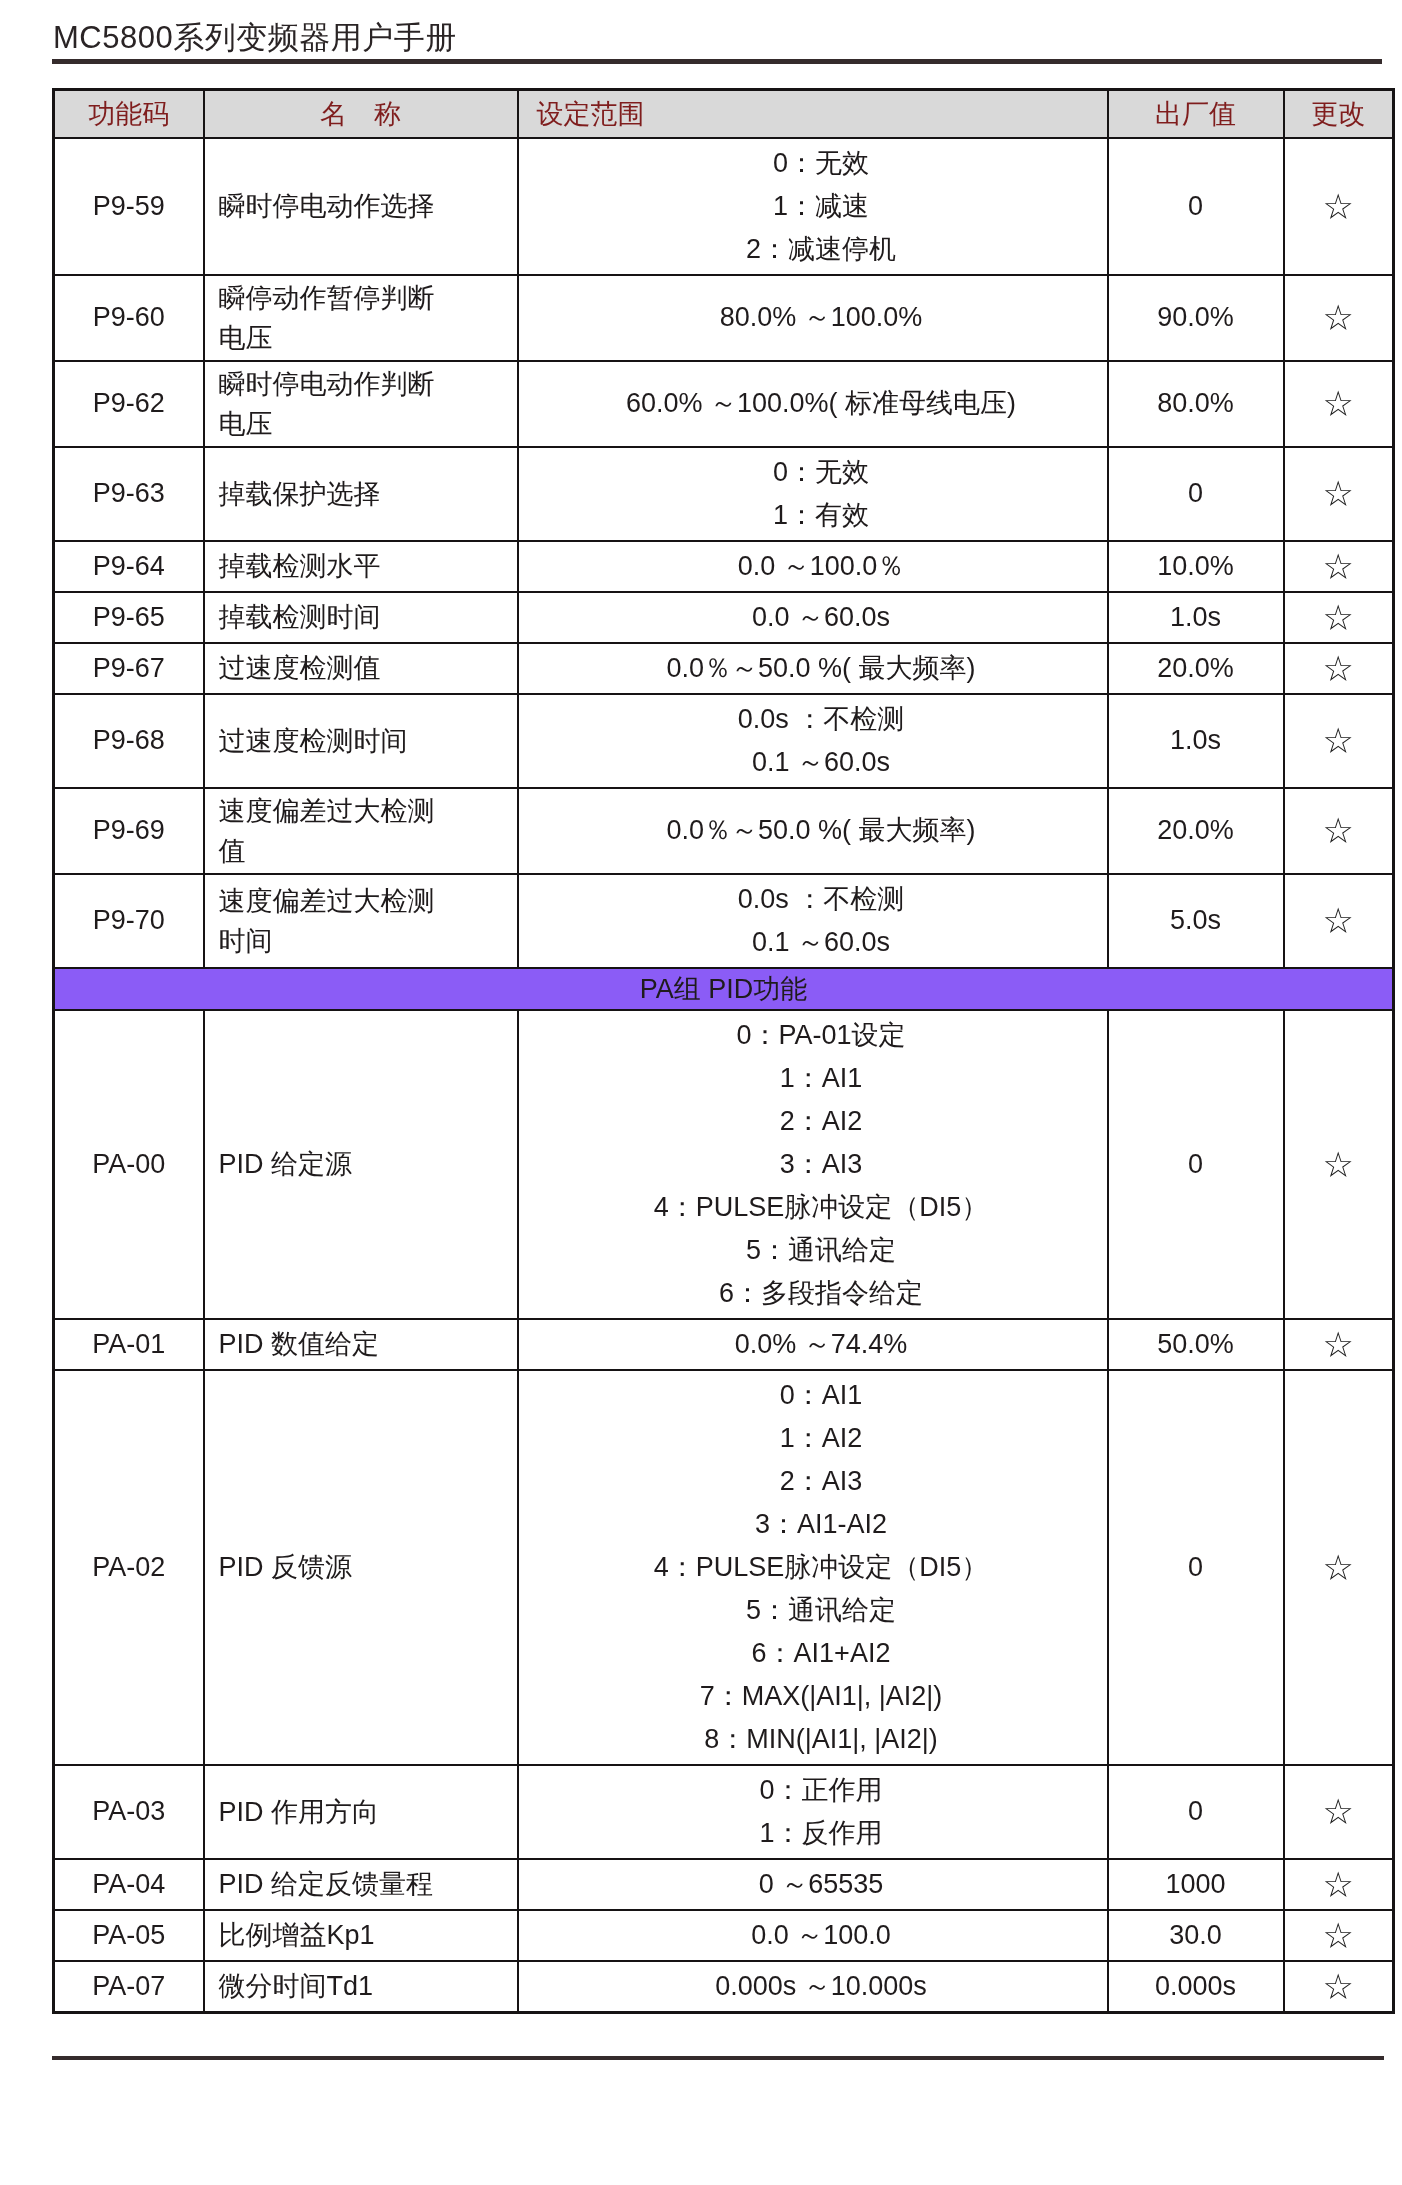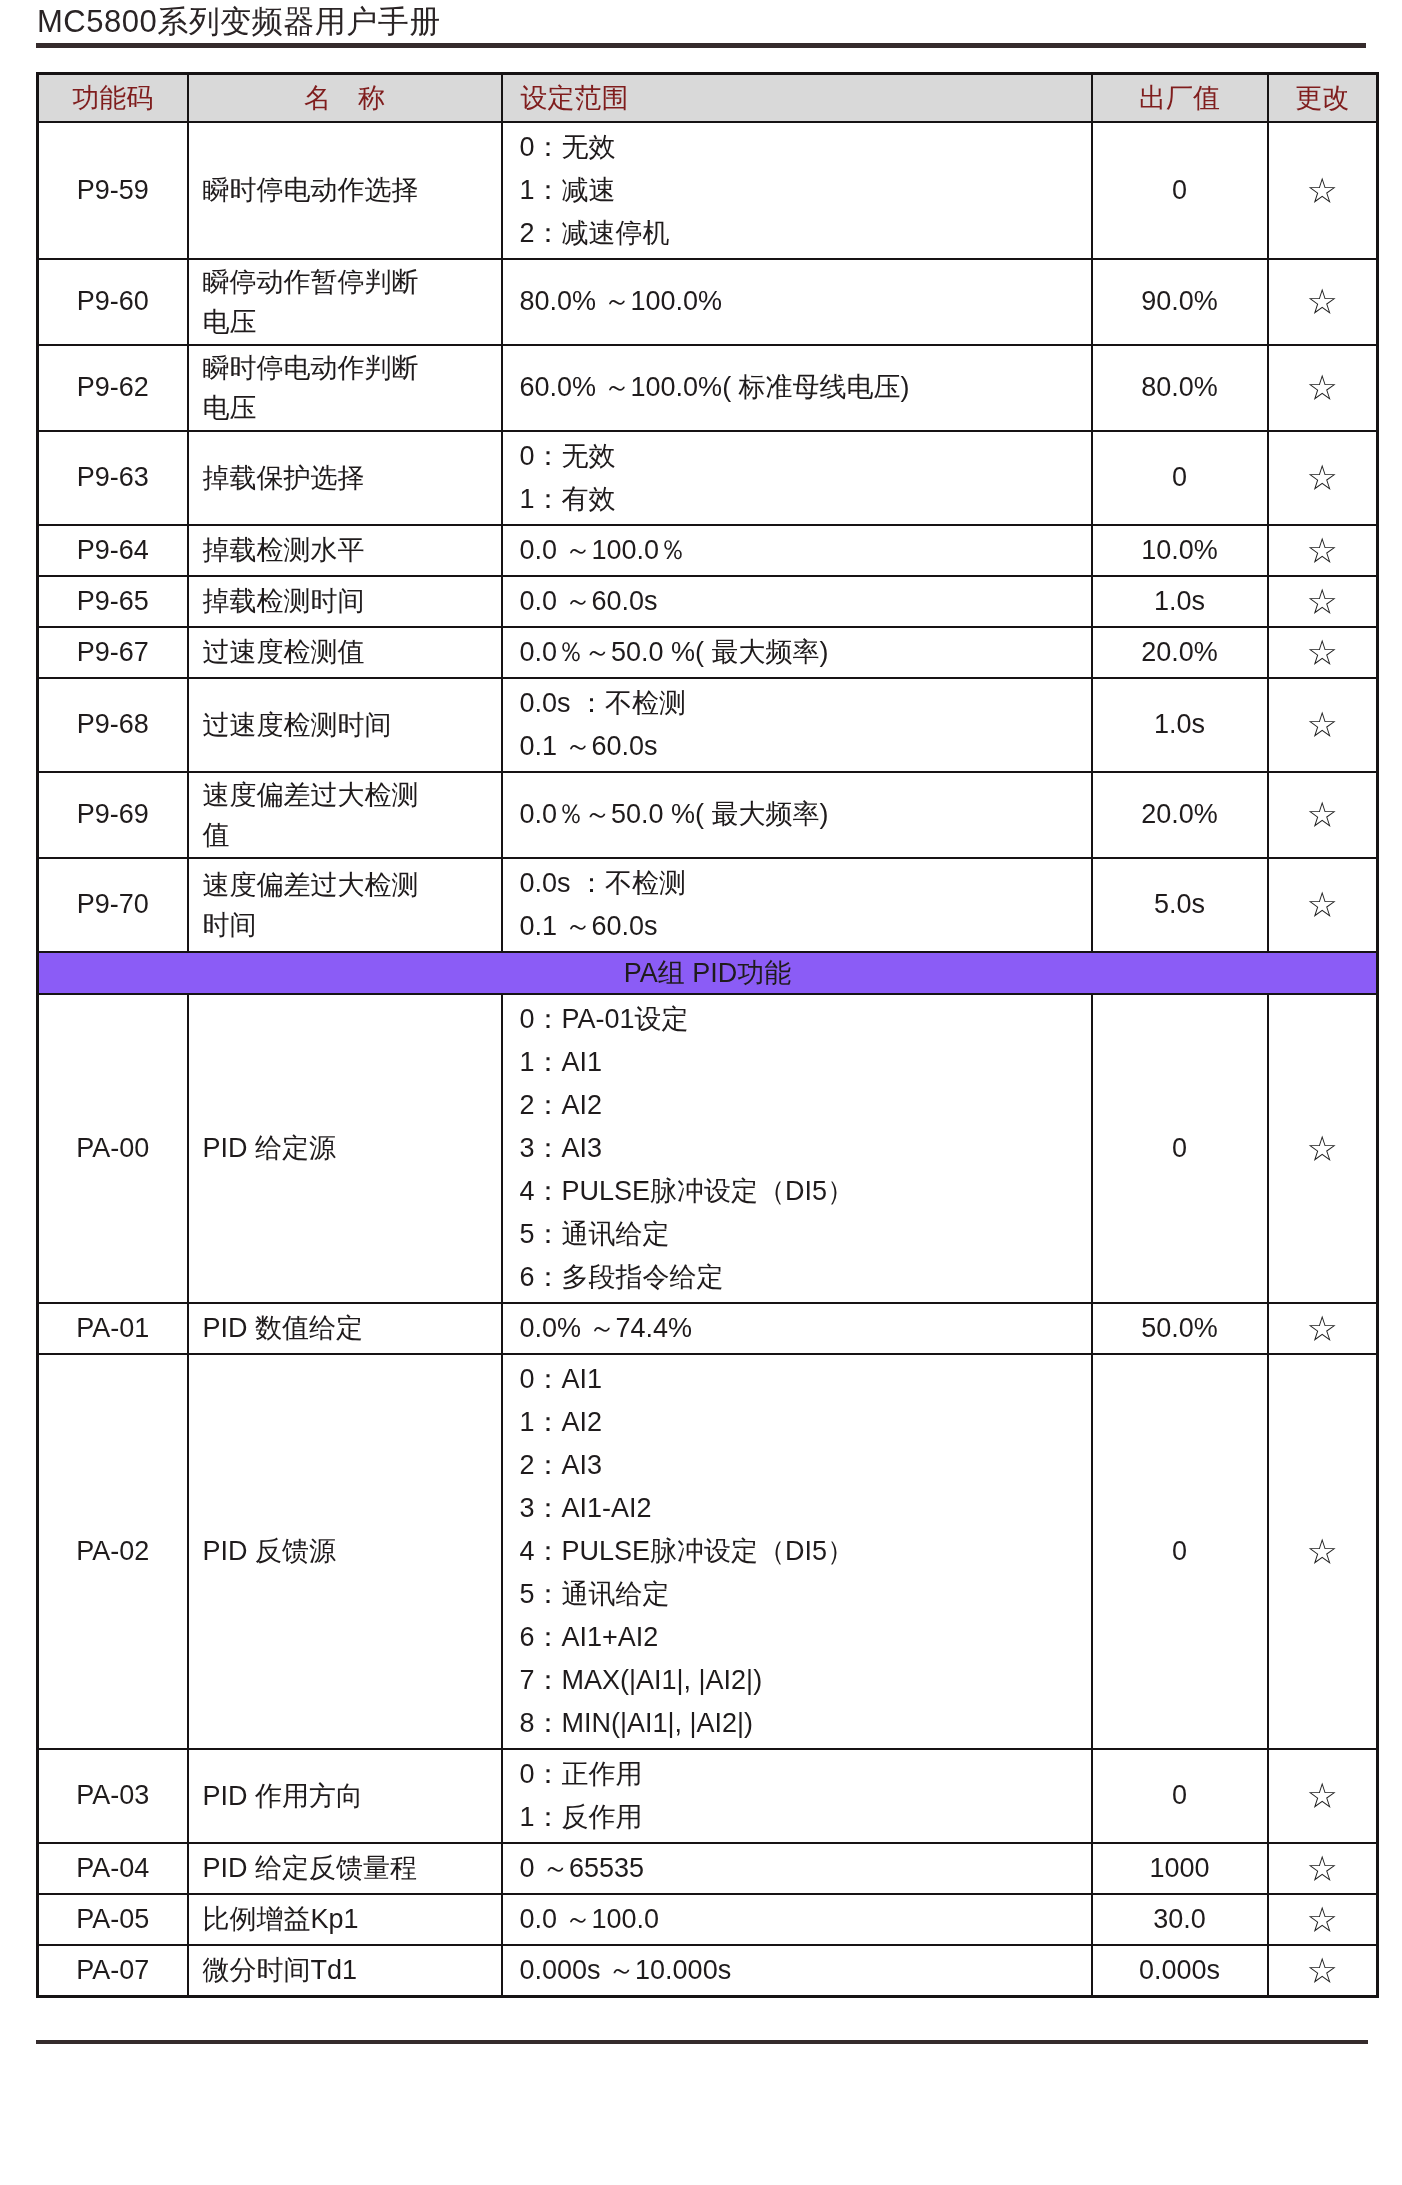--- a/index.html
+++ b/index.html
@@ -1,42 +1,42 @@
 <!DOCTYPE html>
 <html><head>
 <meta charset="utf-8">
 <style>
   html,body{margin:0;padding:0;}
   body{
     width:1402px;height:2185px;background:#ffffff;overflow:hidden;
     font-family:"Liberation Sans","DejaVu Sans",sans-serif;
     color:#1f1b1c;
   }
-  .page{position:relative;width:1402px;height:2185px;padding:0;box-sizing:border-box;}
+  .page{position:relative;width:1402px;height:2185px;padding:16px;box-sizing:border-box;}
   .doc-title{
     padding:4px 0 0 37px;font-size:31px;line-height:36px;color:#2a2425;
     letter-spacing:0.5px;
   }
   .title-rule{
     margin:3px 36px 0 36px;height:5px;background:#352b2c;width:1330px;
   }
   table.param-table{
     margin:24px 0 0 36px;border-collapse:collapse;table-layout:fixed;
     width:1340px;border:3px solid #161314;
   }
   th,td{border:2px solid #161314;box-sizing:border-box;vertical-align:middle;}
   th{
     background:#d9d9d9;font-weight:normal;font-size:27px;height:48px;
     color:#7f1d1d;text-align:center;padding:0;
   }
   th.th-left{text-align:left;padding-left:18px;}
   td{font-size:27px;padding:2px 6px;}
   td.code-cell{text-align:center;padding:2px 0;}
   td.name-cell{text-align:left;padding:2px 6px 2px 14px;line-height:40px;}
-  td.range-cell{text-align:left;padding:3px 0 3px 17px;line-height:43px;}
+  td.range-cell{text-align:center;padding:3px 0 3px 17px;line-height:43px;}
   td.range-cell .line{white-space:nowrap;}
   td.default-cell{text-align:center;}
   td.change-cell{text-align:center;font-size:35px;line-height:1;color:#1c1c1c;}
   td.group-cell{
     background:#8b5cf6;text-align:center;height:42px;font-size:27px;padding:2px 0;
   }
   .footer-rule{
     margin:42px 36px 0 36px;height:4px;background:#352b2c;width:1332px;
   }
 </style>

